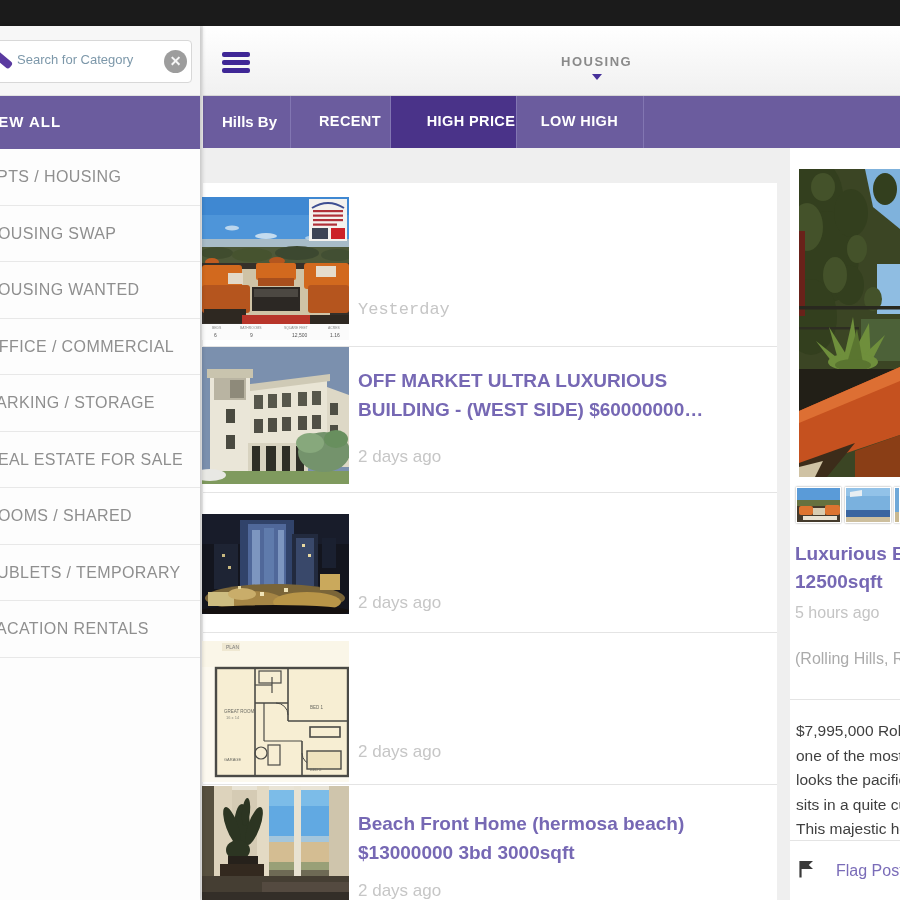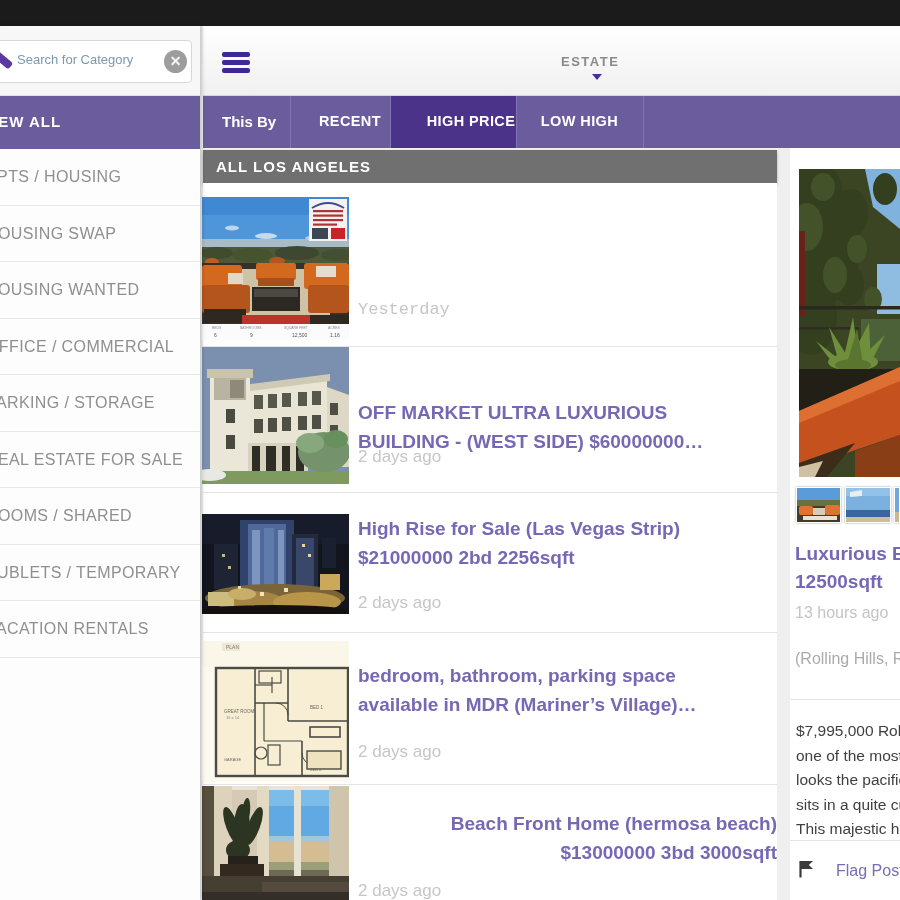--- a/index.html
+++ b/index.html
@@ -82,56 +82,51 @@
 </style>
 </head>
 <body>
 <div id="stage">
   <div class="abs" id="topbar"></div>
 
   <div class="abs" id="toolbar"></div>
   <div class="abs hbar" style="top:52px;"></div>
   <div class="abs hbar" style="top:60px;"></div>
   <div class="abs hbar" style="top:68px;"></div>
-  <div class="abs" id="housing">ESTATE</div>
+  <div class="abs" id="housing">HOUSING</div>
   <div class="abs" id="htri"></div>
 
   <div class="abs" id="sortbar"></div>
   <div class="abs sdiv" style="left:290px;"></div>
   <div class="abs" id="hpsel"></div>
   <div class="abs sdiv" style="left:390px;"></div>
   <div class="abs sdiv" style="left:516px;"></div>
   <div class="abs sdiv" style="left:643px;"></div>
-  <div class="abs" id="sortby">This By</div>
+  <div class="abs" id="sortby">Hills By</div>
   <div class="abs sbtn" style="left:290px; width:120px;">RECENT</div>
   <div class="abs sbtn" style="left:390px; width:126px;padding-left:36px;">HIGH PRICE</div>
   <div class="abs sbtn" style="left:516px; width:127px;">LOW HIGH</div>
 
-  <div class="abs" id="graybar">
-      <span>ALL LOS ANGELES</span>
-    </div>
   <div class="abs" id="listbg"></div>
 
   <div class="abs sep" style="top:346px;"></div>
   <div class="abs sep" style="top:492px;"></div>
   <div class="abs sep" style="top:632px;"></div>
   <div class="abs sep" style="top:784px;"></div>
 
   <div class="abs time" style="top:300px;font-family:Liberation Mono, monospace;">Yesterday</div>
 
-  <div class="abs title" style="top:366px;margin-top:32px;">OFF MARKET ULTRA LUXURIOUS<br>BUILDING - (WEST SIDE) $60000000…</div>
+  <div class="abs title" style="top:366px;">OFF MARKET ULTRA LUXURIOUS<br>BUILDING - (WEST SIDE) $60000000…</div>
   <div class="abs time" style="top:447px;">2 days ago</div>
 
-  <div class="abs title" style="top:514px;">High Rise for Sale (Las Vegas Strip)<br>$21000000 2bd 2256sqft</div>
   <div class="abs time" style="top:593px;">2 days ago</div>
 
-  <div class="abs title" style="top:661px;">bedroom, bathroom, parking space<br>available in MDR (Mariner’s Village)…</div>
   <div class="abs time" style="top:742px;">2 days ago</div>
 
-  <div class="abs title" style="top:809px;text-align:right;">Beach Front Home (hermosa beach)<br>$13000000 3bd 3000sqft</div>
+  <div class="abs title" style="top:809px;">Beach Front Home (hermosa beach)<br>$13000000 3bd 3000sqft</div>
   <div class="abs time" style="top:881px;">2 days ago</div>
 
   <div class="abs thumb" id="t1" style="top:197px; height:143px;">
     <svg width="147" height="143" viewBox="0 0 147 143">
       <rect x="0" y="0" width="147" height="48" fill="#4e95d9"></rect>
       <rect x="0" y="0" width="147" height="18" fill="#3f88d2"></rect>
       <rect x="0" y="42" width="147" height="8" fill="#a8bcc8"></rect>
       <ellipse cx="30" cy="31" rx="7" ry="2.5" fill="#cfe2f0" opacity="0.85"></ellipse>
       <ellipse cx="64" cy="39" rx="11" ry="3" fill="#d8e8f2" opacity="0.85"></ellipse>
       <ellipse cx="112" cy="41" rx="9" ry="2.5" fill="#cfe2f0" opacity="0.7"></ellipse>
@@ -389,21 +384,21 @@
       <rect x="0" y="29" width="46" height="5" fill="#cdbf9e"></rect>
     </svg>
   </div>
   <div class="abs rthumb" style="left:894px; width:6px;" id="rt3">
     <svg width="6" height="34" viewBox="0 0 6 34">
       <rect x="0" y="0" width="6" height="34" fill="#6fa8d8"></rect>
       <rect x="0" y="24" width="6" height="10" fill="#c8b890"></rect>
     </svg>
   </div>
   <div class="abs" id="rtitle">Luxurious Estate, Completely<br>12500sqft</div>
-  <div class="abs" id="rtime">13 hours ago</div>
+  <div class="abs" id="rtime">5 hours ago</div>
   <div class="abs" id="rloc">(Rolling Hills, Rolling Hills)</div>
   <div class="abs rsep" style="top:699px;"></div>
   <div class="abs" id="rdesc">
     <div>$7,995,000 Rolling H</div>
     <div>one of the most pre</div>
     <div>looks the pacific oc</div>
     <div>sits in a quite cul-d</div>
     <div>This majestic home</div>
   </div>
   <div class="abs rsep" style="top:840px;"></div>

